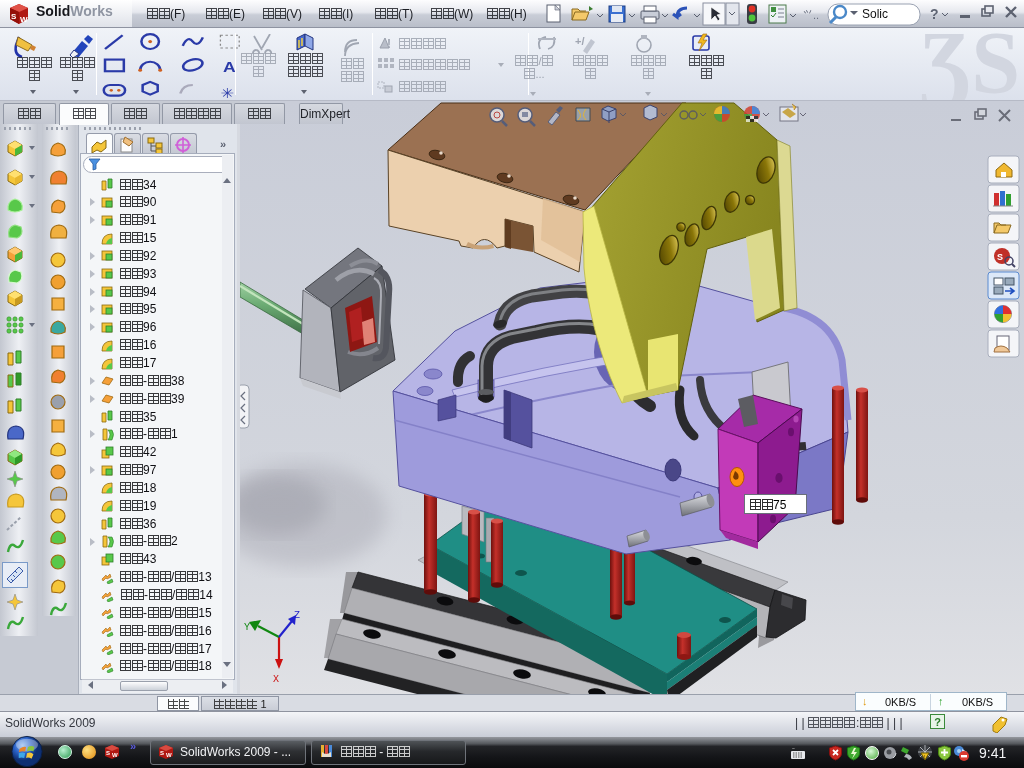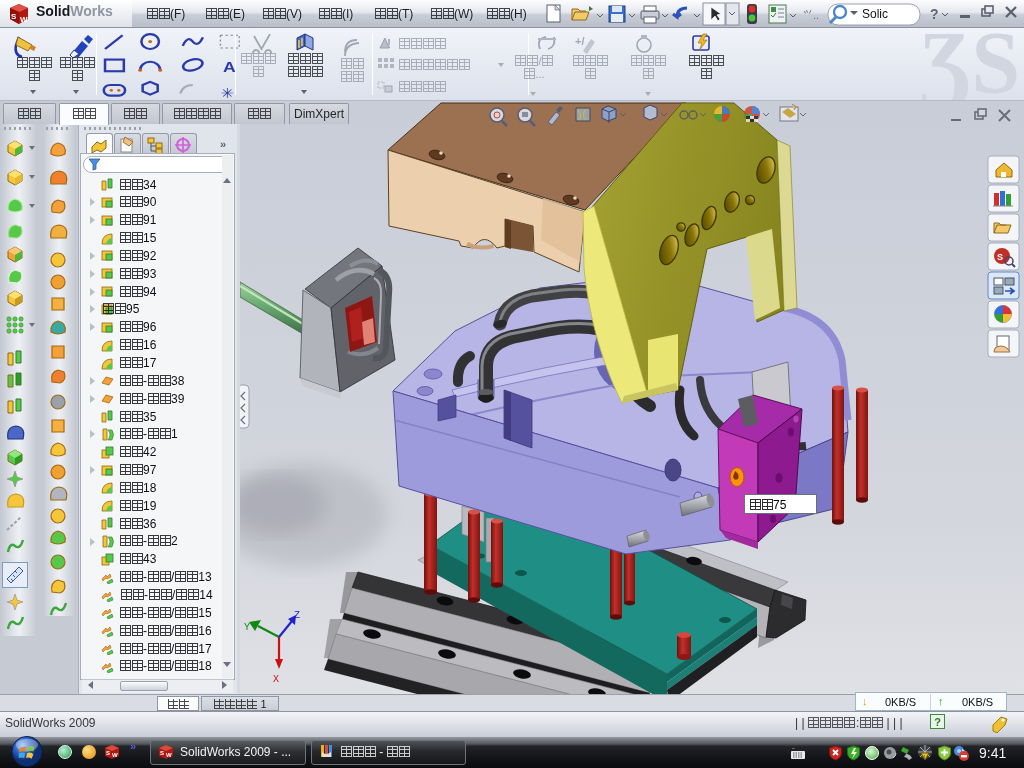--- a/index.html
+++ b/index.html
@@ -218,21 +218,21 @@
     <rect x="3" y="4" width="16" height="14" rx="2" fill="#e8ecf6" stroke="#2a3aa8" stroke-width="1.6"></rect>
     <path d="M13 2 l-5 9 h4 l-3 8 8 -11 h-4 l4 -6 z" fill="#f0b820" stroke="#a06a10" stroke-width=".6"></path>
   </svg>
 
 <div class="abs" id="rtabs"></div>
 <div class="rtab" style="left:3px;width:53px"><i class="g"></i><i class="g"></i></div>
 <div class="rtab act" style="left:59px;width:50px"><i class="g"></i><i class="g"></i></div>
 <div class="rtab" style="left:111px;width:49px"><i class="g"></i><i class="g"></i></div>
 <div class="rtab" style="left:162px;width:70px"><i class="g"></i><i class="g"></i><i class="g"></i><i class="g"></i></div>
 <div class="rtab" style="left:234px;width:51px"><i class="g"></i><i class="g"></i></div>
-<div class="rtab" style="left:289px;width:60px">DimXpert</div>
+<div class="rtab" style="left:299px;width:44px">DimXpert</div>
 <div class="abs" id="leftbg"></div>
 <div class="vtb" style="left:0;top:124px;width:38px;height:512px"></div>
 <div class="vtb" style="left:42px;top:124px;width:34px;height:492px"></div>
 <div class="abs" style="left:4px;top:127px;width:28px;height:3px;background:repeating-linear-gradient(90deg,#9aa0ac 0 2px,transparent 2px 5px)"></div>
 <div class="abs" style="left:46px;top:127px;width:24px;height:3px;background:repeating-linear-gradient(90deg,#9aa0ac 0 2px,transparent 2px 5px)"></div>
 <svg class="tbi" style="left:5px;top:138px" viewBox="0 0 20 20">
     <path d="M3 7 l7 -4 7 4 v7 l-7 4 -7 -4 z" fill="#f5c63a" stroke="#8a6a10" stroke-width="1"></path>
     <path d="M3 7 l7 -4 7 4 -7 4 z" fill="#ffe070"></path>
     <path d="M10 11 l7 -4 v7 l-7 4 z" fill="#4ab83a"></path>
   </svg>
@@ -445,21 +445,21 @@
 <svg class="ticon" style="left:101px;top:285px" viewBox="0 0 13 13">
     <rect x="1" y="2" width="10" height="9" fill="#f5c63a" stroke="#8a6a10" stroke-width=".8"></rect>
     <rect x="5" y="5" width="6" height="6" fill="#58c84a" stroke="#2f7f28" stroke-width=".8"></rect>
   </svg>
 <div class="trow" style="left:119px;top:285px"><i class="g"></i><i class="g"></i>94</div>
 <div class="exp" style="left:90px;top:305px"></div>
 <svg class="ticon" style="left:101px;top:303px" viewBox="0 0 13 13">
     <rect x="1" y="2" width="10" height="9" fill="#f5c63a" stroke="#8a6a10" stroke-width=".8"></rect>
     <rect x="5" y="5" width="6" height="6" fill="#58c84a" stroke="#2f7f28" stroke-width=".8"></rect>
   </svg>
-<div class="trow" style="left:102px;top:302px"><i class="g"></i><i class="g"></i>95</div>
+<div class="trow" style="left:119px;top:302px"><i class="g"></i><i class="g"></i>95</div>
 <div class="exp" style="left:90px;top:323px"></div>
 <svg class="ticon" style="left:101px;top:321px" viewBox="0 0 13 13">
     <rect x="1" y="2" width="10" height="9" fill="#f5c63a" stroke="#8a6a10" stroke-width=".8"></rect>
     <rect x="5" y="5" width="6" height="6" fill="#58c84a" stroke="#2f7f28" stroke-width=".8"></rect>
   </svg>
 <div class="trow" style="left:119px;top:320px"><i class="g"></i><i class="g"></i>96</div>
 <svg class="ticon" style="left:101px;top:339px" viewBox="0 0 13 13">
     <path d="M1 12 q0 -10 10 -10 l0 10 z" fill="#f5c63a" stroke="#8a6a10" stroke-width=".8"></path>
     <path d="M5 12 q1 -5 6 -6 l0 6 z" fill="#58c84a"></path>
   </svg>
@@ -962,13 +962,13 @@
       <path d="M1003,305.5 a8.5 8.5 0 0 1 8.5 8.5 l-8.5 0 z" fill="#e03030"></path>
       <path d="M994.5,314 a8.5 8.5 0 0 0 8.5 8.5 l0 -8.5 z" fill="#30a030"></path>
       <path d="M1003,305.5 a8.5 8.5 0 0 0 -8.5 8.5 l8.5 0 z" fill="#3070e0"></path>
       <path d="M1011.5,314 a8.5 8.5 0 0 1 -8.5 8.5 l0 -8.5 z" fill="#f0c030"></path>
 <rect x="988" y="330" width="31" height="27" rx="3" fill="#f4f5f8" stroke="#a8aebc"></rect>
 <rect x="997" y="336" width="12" height="14" fill="#fff" stroke="#667"></rect>
       <path d="M995,348 q6 -4 12 0 l3 4 h-16 z" fill="#f0c898" stroke="#a07040"></path>
 </g>
 </svg>
 
-<div class="abs" style="left:744px;top:494px;width:73px;height:20px;background:#fff;border:1px solid #6a6f7a;z-index:2;font-size:12px;padding:3px 0 0 4px"><i class="g"></i><i class="g"></i>75</div>
+<div class="abs" style="left:744px;top:494px;width:63px;height:20px;background:#fff;border:1px solid #6a6f7a;z-index:2;font-size:12px;padding:3px 0 0 4px"><i class="g"></i><i class="g"></i>75</div>
 
 </body></html>

